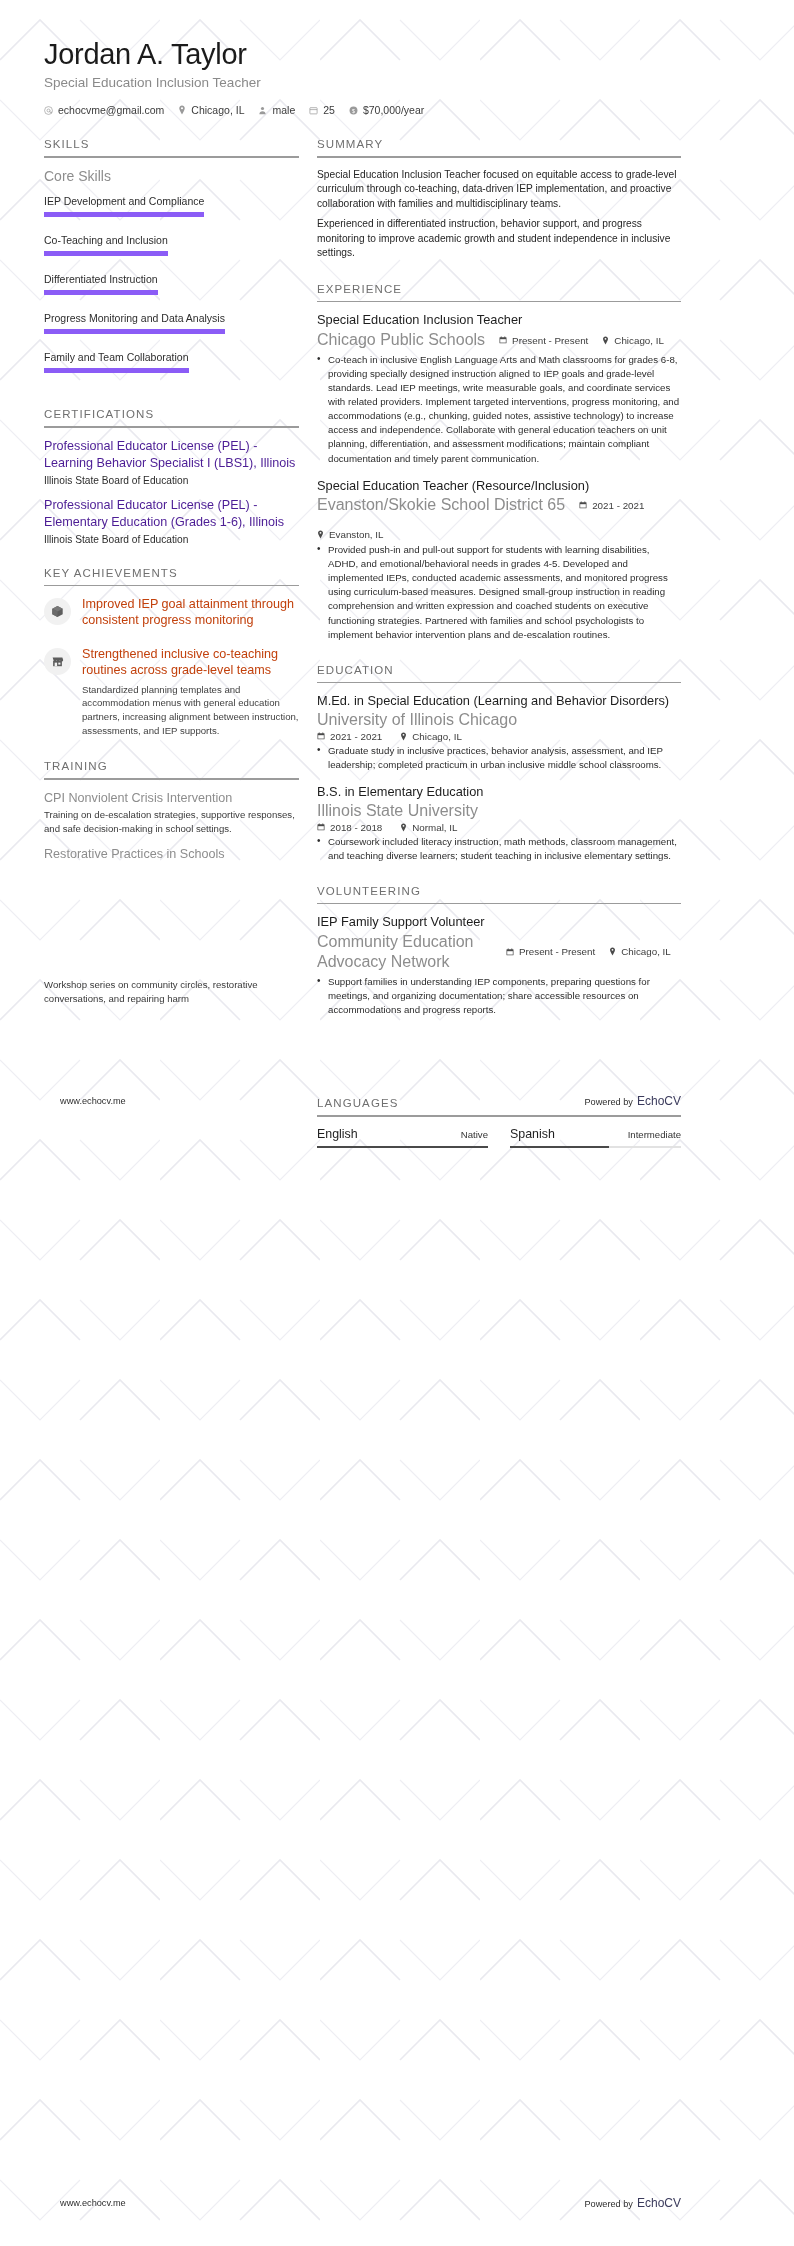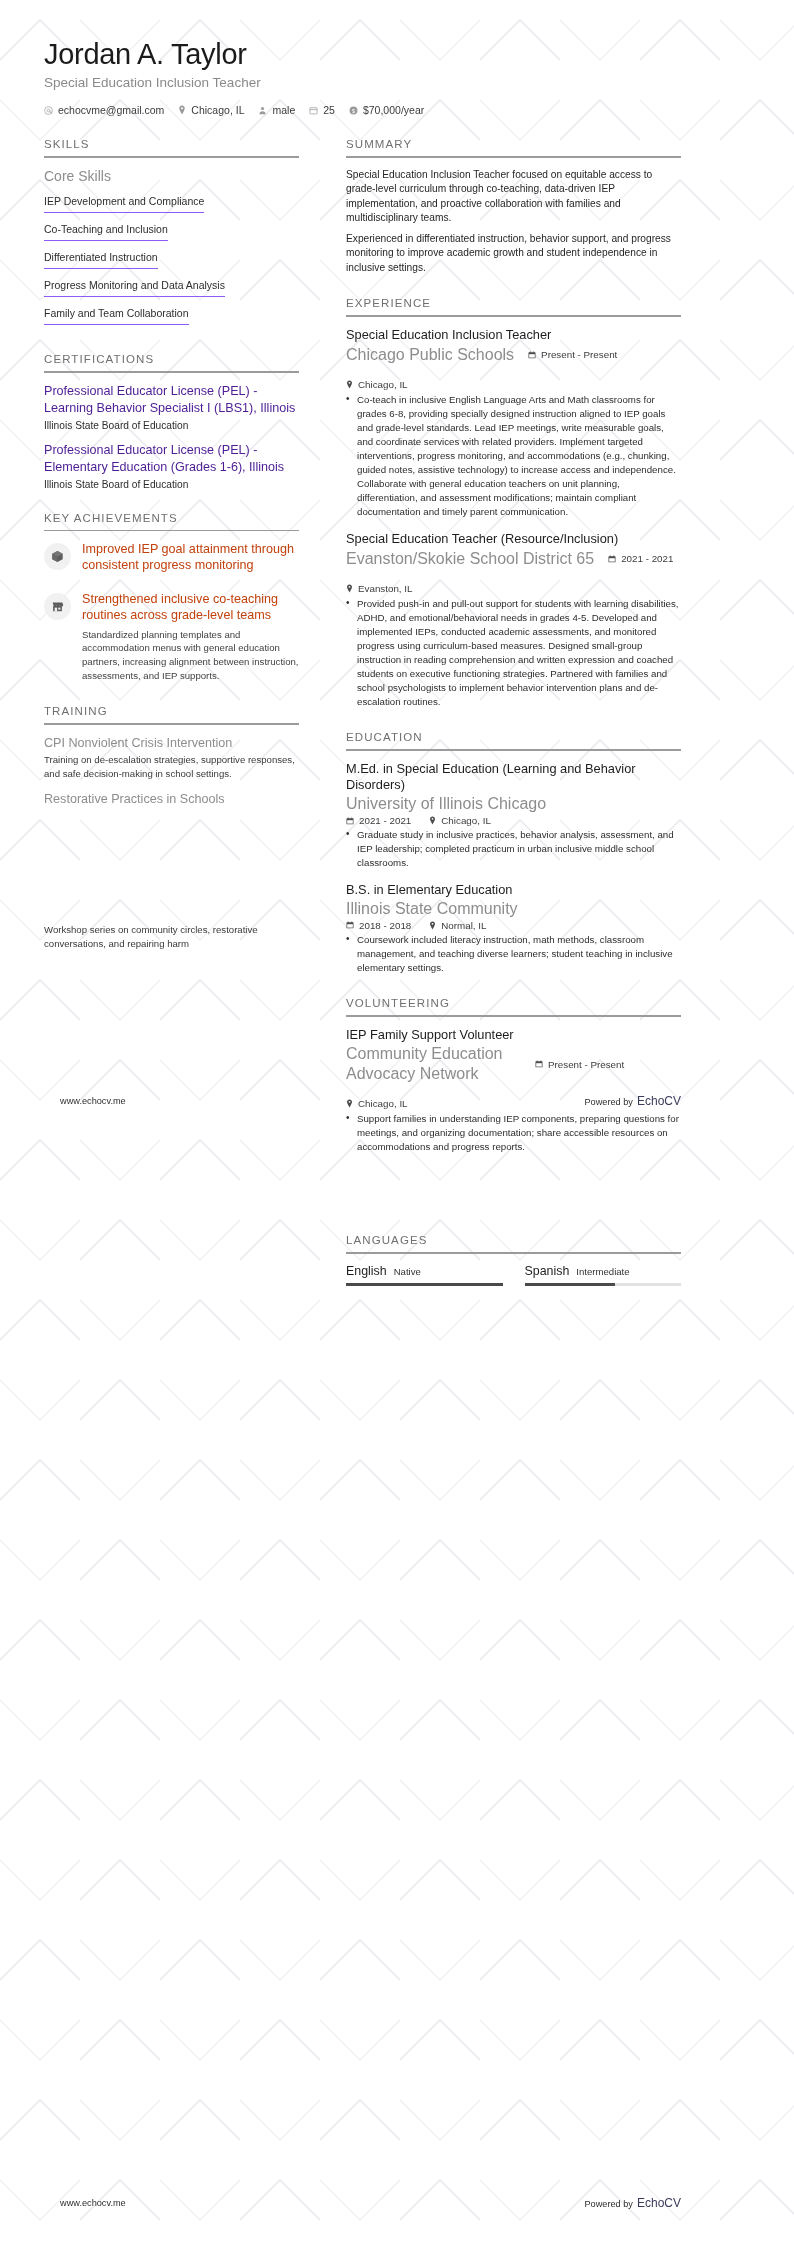--- a/index.html
+++ b/index.html
@@ -60,21 +60,21 @@
   }
   .contact-item { display: flex; align-items: center; gap: 5px; }
   .contact-item .ic { color: #9a9a9a; display: inline-flex; align-items: center; }
   .contact-item .ic svg { display: block; }
 
   
   .cols {
     display: flex;
     align-items: flex-start;
     padding: 22px 44px 0 44px;
-    gap: 47px;
+    gap: 18px;
   }
   .col-left  { width: 255px; flex: none; }
   .col-right { flex: 1; min-width: 0; }
 
   
   .sec { margin-bottom: 22px; }
   .sec-title {
     font-size: 11.5px;
     letter-spacing: 1.1px;
     color: #6f6f6f;
@@ -93,22 +93,22 @@
   .skills-group-title {
     font-size: 14px;
     color: #8d8d8d;
     font-weight: 400;
     margin-bottom: 7px;
   }
   .skill-item {
     font-size: 10.5px;
     color: #2d2d2d;
     padding: 3px 0 5px 0;
-    border-bottom: 1px solid #8b5cf6;
-    margin-bottom: 6px;
+    border-bottom: 5px solid #8b5cf6;
+    margin-bottom: 13px;
     display: inline-block;
   }
   .skill-row { display: block; }
 
   
   .cert { margin-bottom: 11px; }
   .cert-name {
     font-size: 12.6px;
     color: #4c1d95;
     line-height: 1.35;
@@ -225,20 +225,21 @@
     color: #2d2d2d;
     font-size: 10px;
   }
 
   
   .langs { display: flex; gap: 22px; }
   .lang { flex: 1; }
   .lang-head {
     display: flex; align-items: baseline; gap: 7px;
     margin-bottom: 5px;
+    justify-content: space-between;
   }
   .lang-name { font-size: 12.4px; color: #1f1f1f; font-weight: 400; }
   .lang-level { font-size: 9.6px; color: #333; }
   .lang-bar {
     position: relative;
     height: 2.6px;
     background: #e2e2e2;
     width: 100%;
   }
   .lang-bar > span {
@@ -521,21 +522,21 @@
               <span>Chicago, IL</span>
             </span>
           </div>
           <ul class="bullets">
             <li>Graduate study in inclusive practices, behavior analysis, assessment, and IEP leadership; completed practicum in urban inclusive middle school classrooms.</li>
           </ul>
         </div>
 
         <div class="entry">
           <div class="entry-title">B.S. in Elementary Education</div>
-          <div class="entry-org">Illinois State Community</div>
+          <div class="entry-org">Illinois State University</div>
           <div class="meta-line">
             <span class="meta-bit">
               <span class="ic">
                   <svg width="8" height="8" viewBox="0 0 16 16">
                     <rect x="1" y="2.6" width="14" height="12" rx="1" fill="currentColor"></rect>
                     <rect x="2.4" y="6.4" width="11.2" height="6.8" fill="#fff"></rect>
                     <rect x="3.6" y="0.8" width="1.5" height="3" fill="currentColor"></rect>
                     <rect x="10.9" y="0.8" width="1.5" height="3" fill="currentColor"></rect>
                   </svg>
                 </span>

